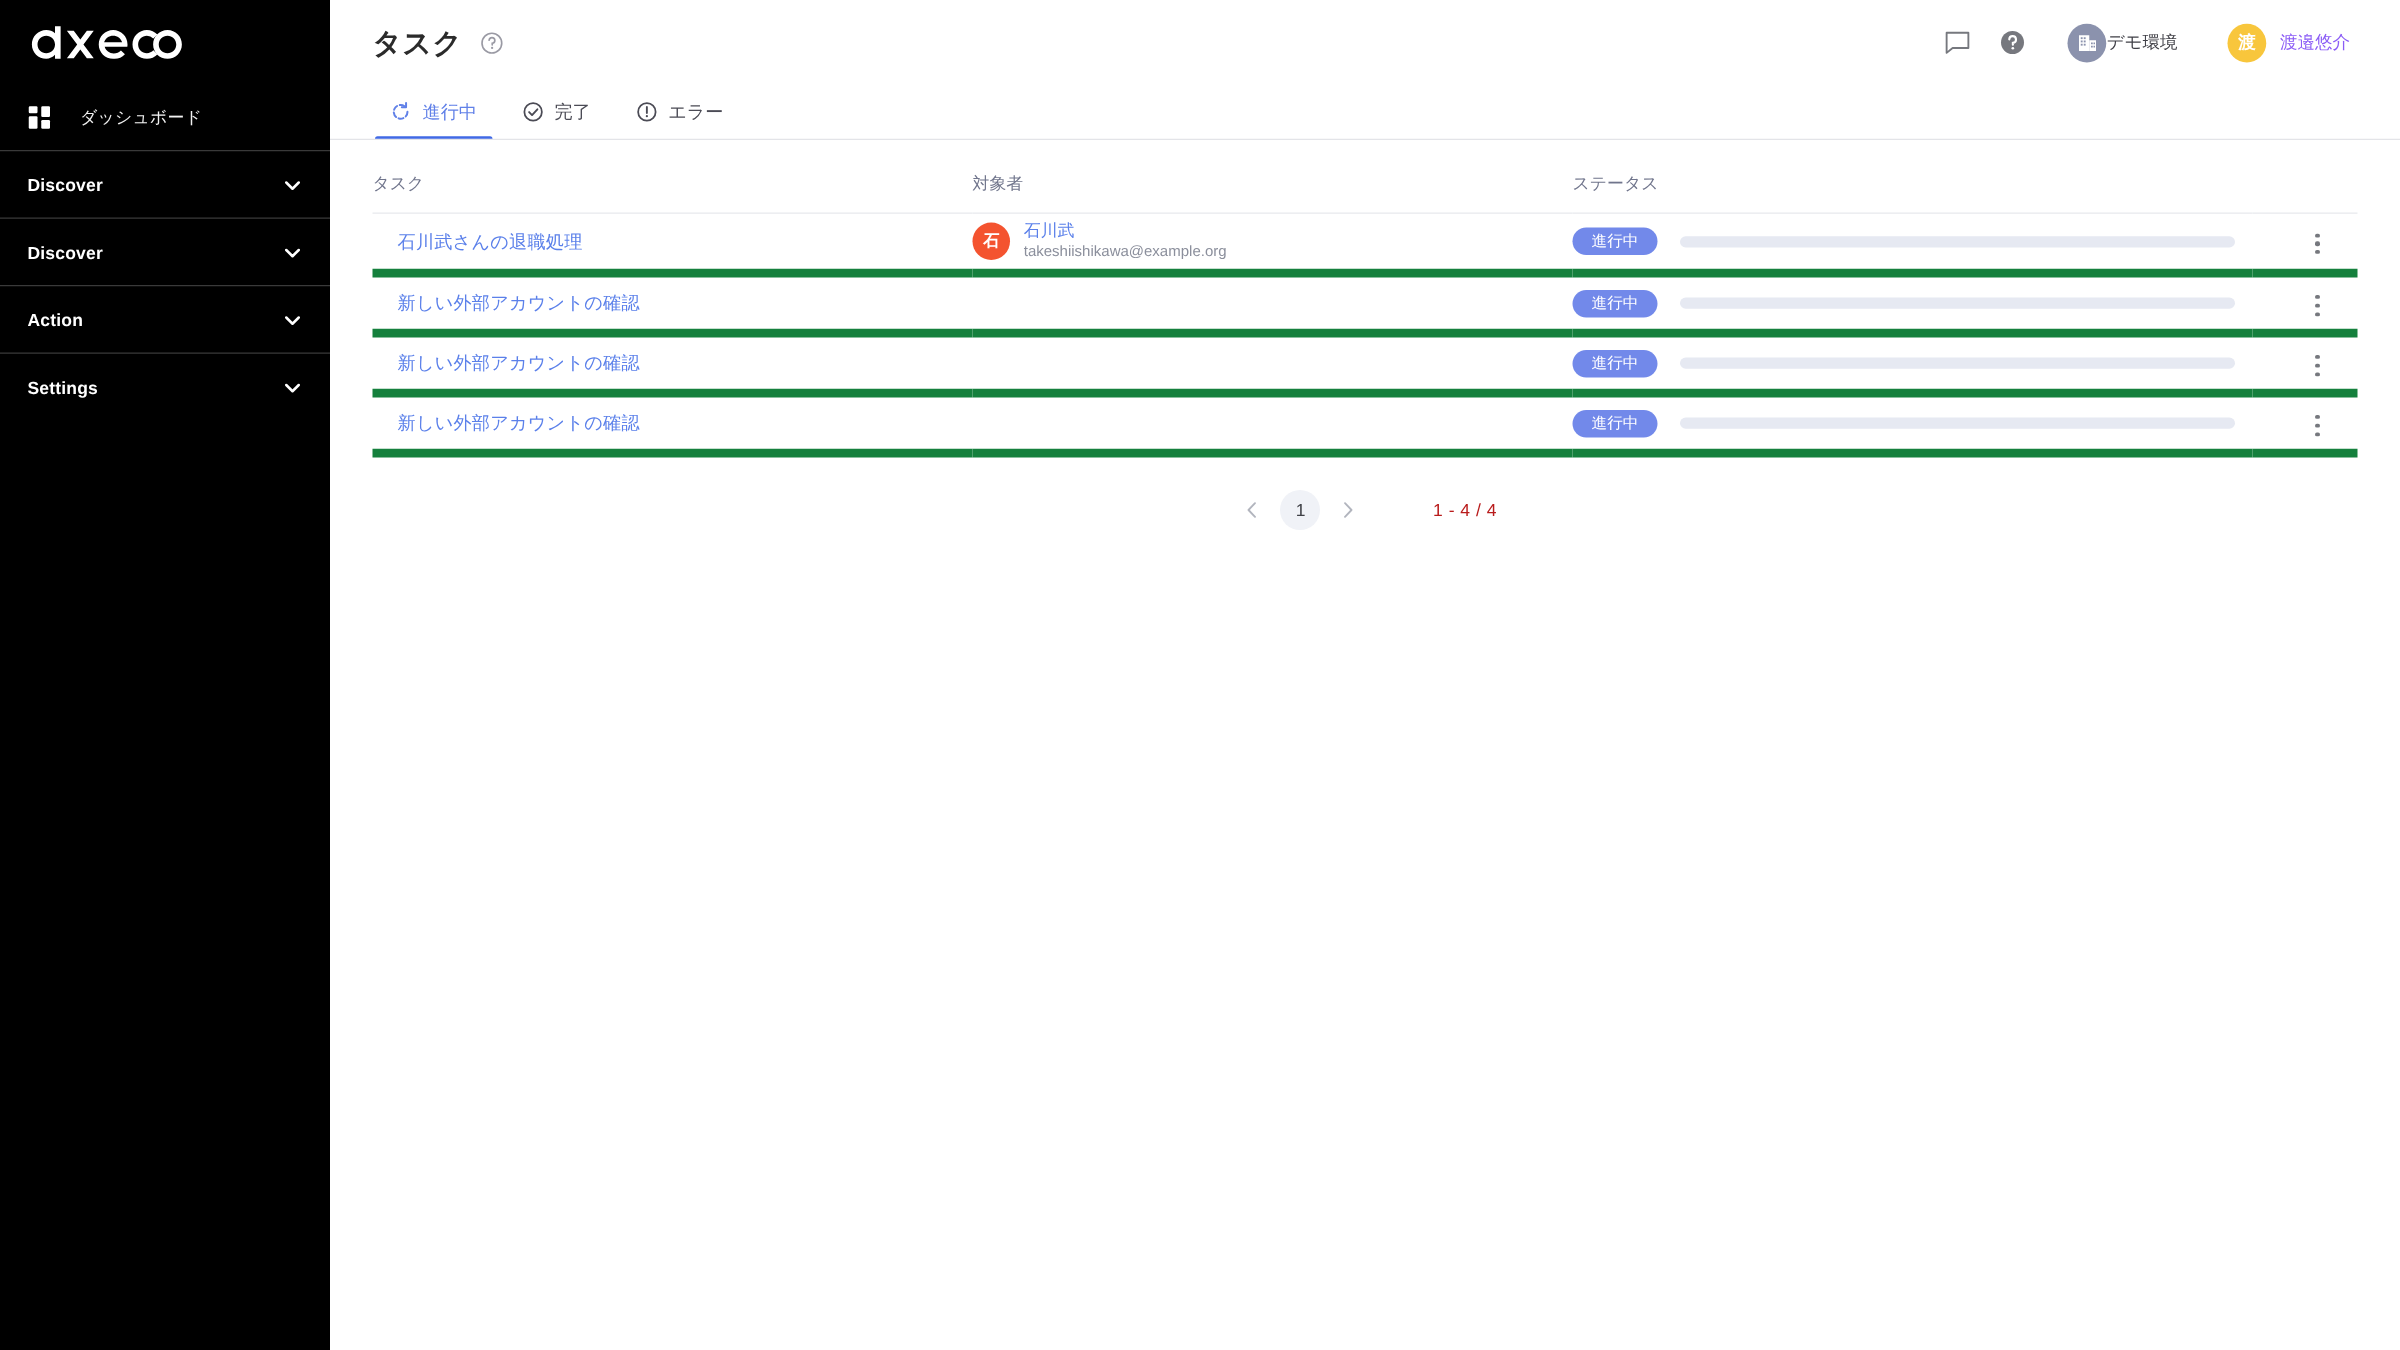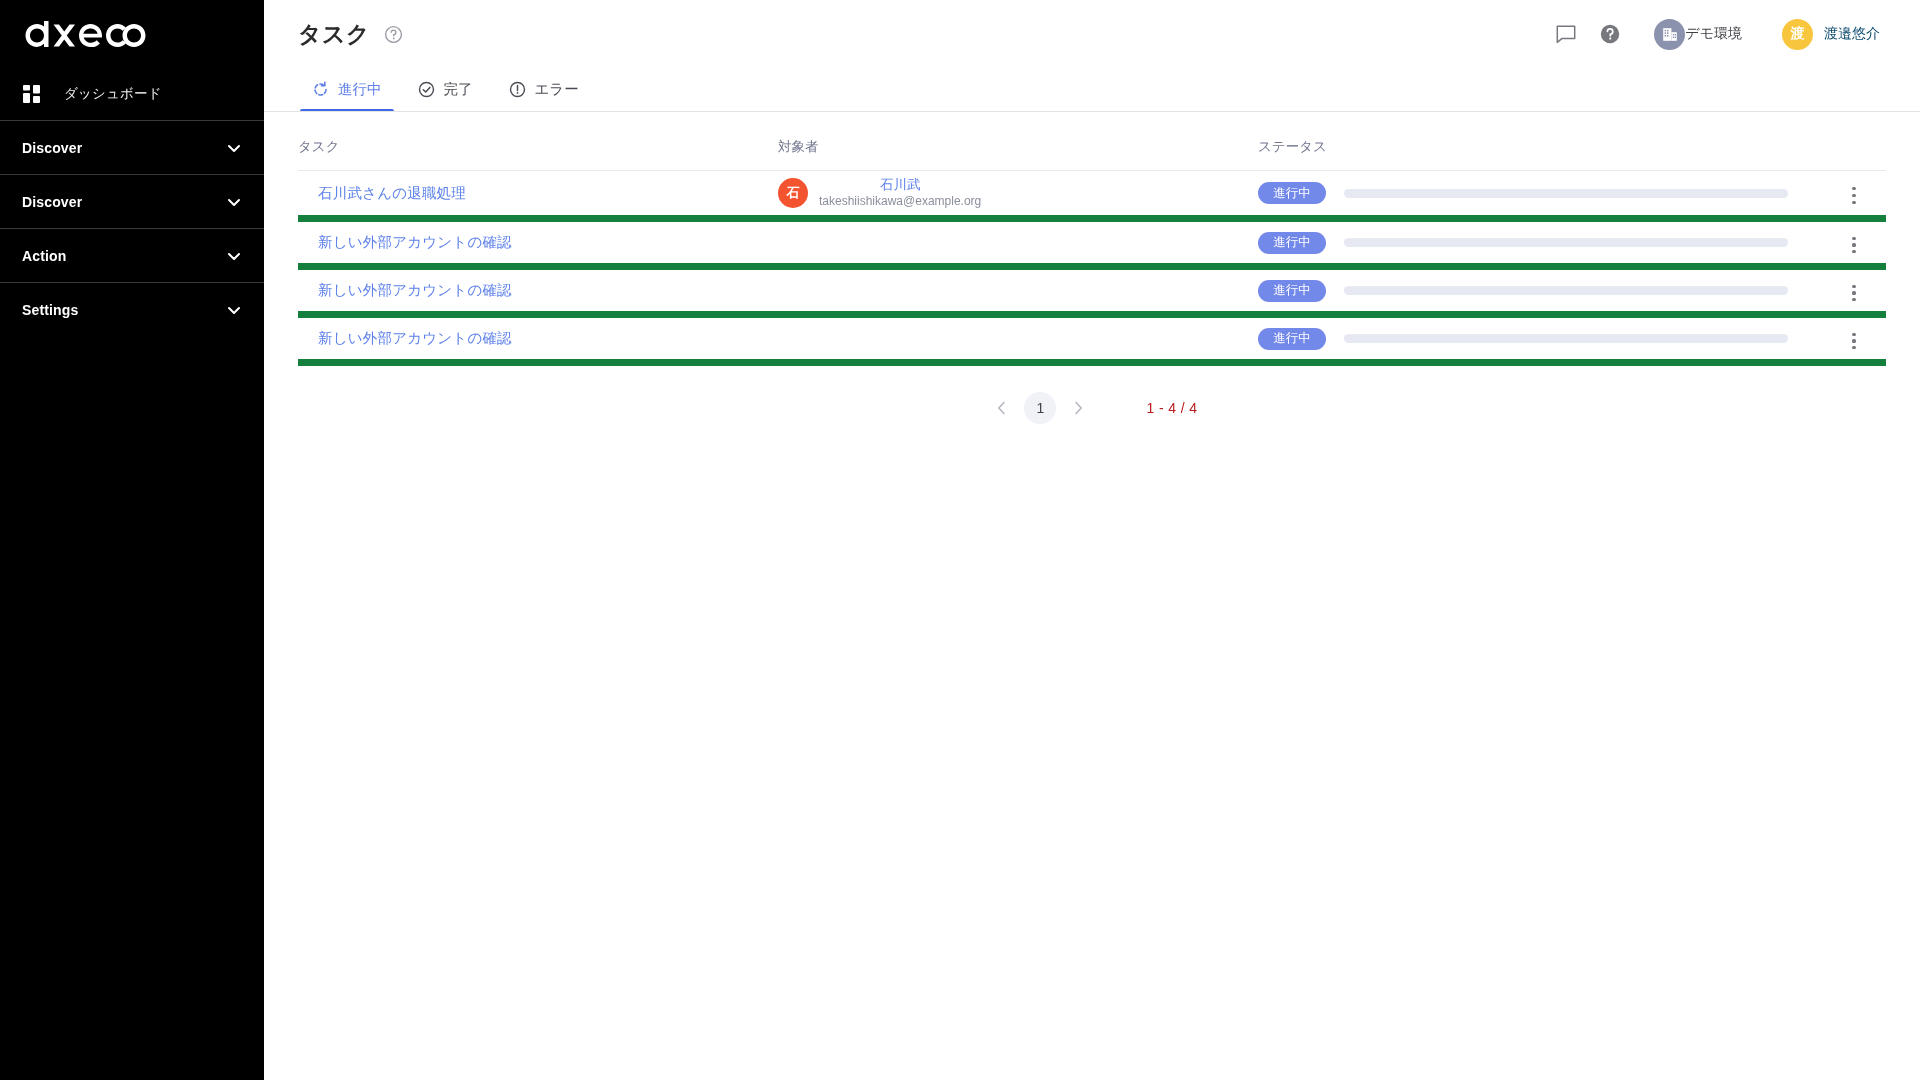--- a/index.html
+++ b/index.html
@@ -55,21 +55,21 @@
     width:31px; height:31px; border-radius:50%; background:#8b92ad;
     display:flex; align-items:center; justify-content:center; flex:0 0 31px;
   }
   .env-label { font-size:14px; color:#3f3f46; white-space:nowrap; }
   .user-chip { display:flex; align-items:center; gap:11px; margin-left:28px; cursor:pointer; padding:4px 6px; border-radius:20px; }
   .user-avatar {
     width:31px; height:31px; border-radius:50%; background:#f8c63c; color:#fff;
     display:flex; align-items:center; justify-content:center; flex:0 0 31px;
     font-size:14px; font-weight:600; letter-spacing:0;
   }
-  .user-label { font-size:14px; color:#0c4a6e; white-space:nowrap; }
+  .user-label { font-size:14px; color:#8b5cf6; white-space:nowrap; }
 
   
   #tabs {
     height:44px; flex:0 0 44px; display:flex; align-items:flex-end;
     padding-left:34px; gap:0; border-bottom:1px solid #e3e4e8; background:#fff;
   }
   .tab {
     height:44px; display:flex; align-items:center; gap:9px;
     padding:0 18px; cursor:pointer; position:relative; color:#4b4b55; font-size:14.5px;
   }
@@ -99,21 +99,21 @@
     font-size:14.5px; color:#5b80ea; text-decoration:none; cursor:pointer;
     letter-spacing:.2px;
   }
 
   .target-cell { display:flex; align-items:center; gap:11px; }
   .target-avatar {
     width:30px; height:30px; border-radius:50%; background:#f4532f; color:#fff;
     display:flex; align-items:center; justify-content:center; flex:0 0 30px;
     font-size:13px; font-weight:600;
   }
-  .target-texts { display:flex; flex-direction:column; gap:1px; min-width:0;text-align:center; }
+  .target-texts { display:flex; flex-direction:column; gap:1px; min-width:0; }
   .target-name { font-size:13.5px; color:#5b80ea; cursor:pointer; line-height:1.25; }
   .target-mail { font-size:12px; color:#8b8f9c; line-height:1.25; }
   .target-empty { height:30px; }
 
   .status-cell { display:flex; align-items:center; gap:18px; }
   .badge {
     display:inline-flex; align-items:center; justify-content:center;
     min-width:68px; height:22px; padding:0 11px; border-radius:11px;
     background:#7289ea; color:#ffffff; font-size:12.5px; white-space:nowrap;
   }

